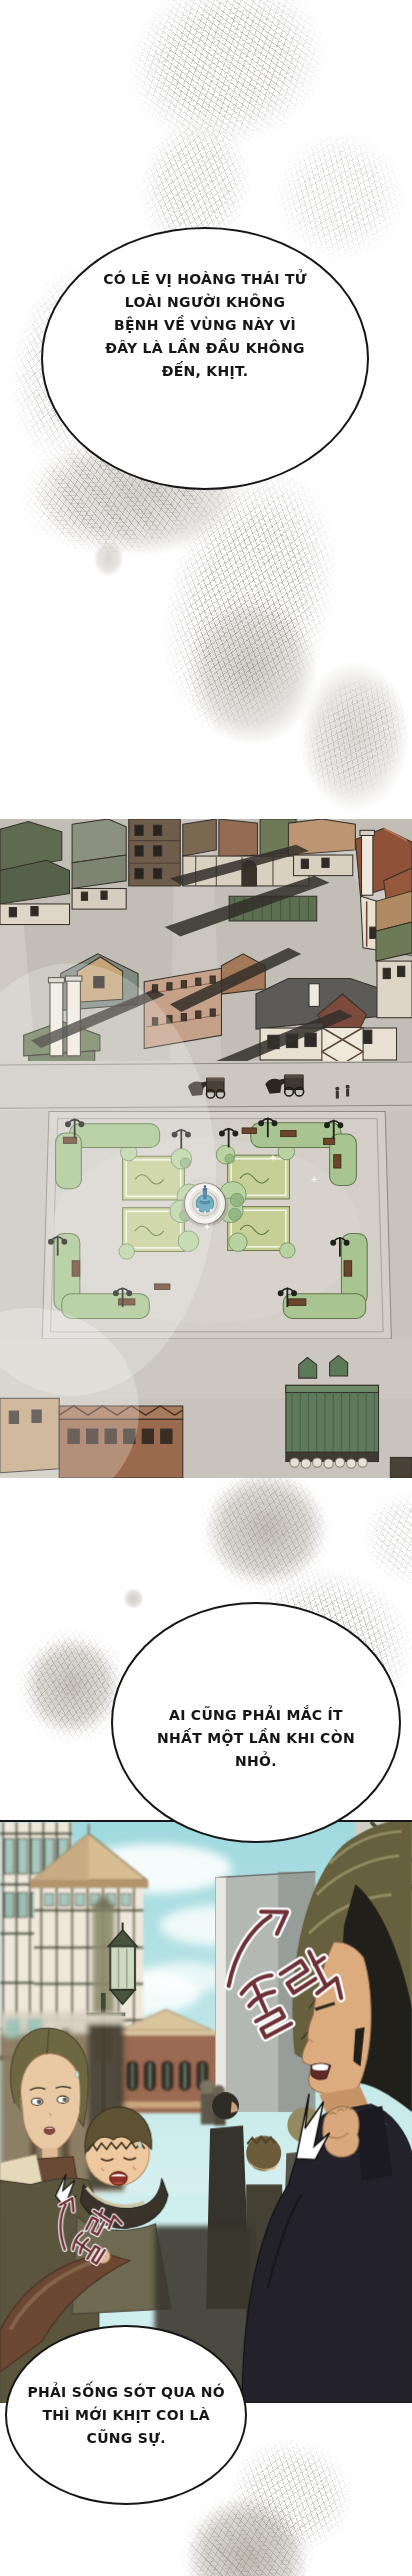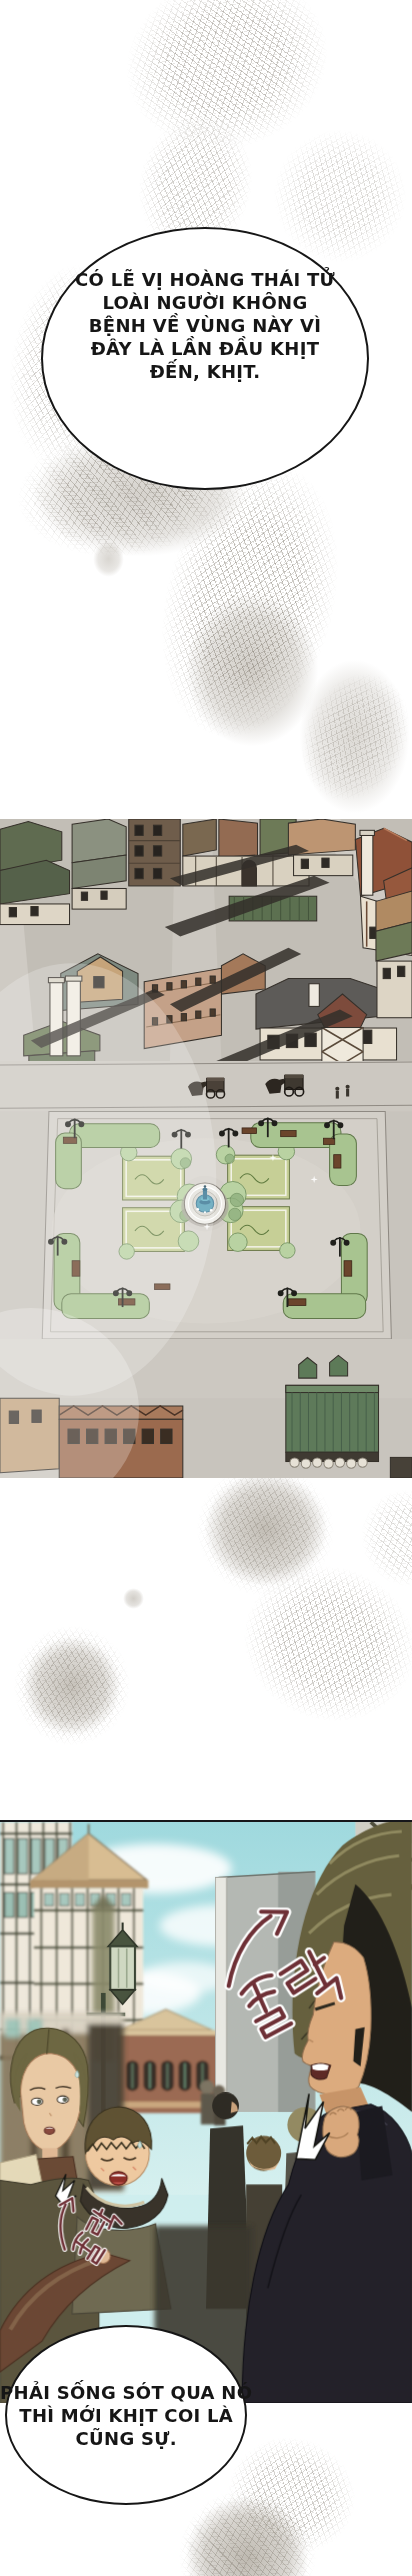--- a/index.html
+++ b/index.html
@@ -11,21 +11,21 @@
       repeating-linear-gradient(55deg, rgba(122,115,103,.45) 0 0.8px, transparent 0.8px 5.2px),
       repeating-linear-gradient(-52deg, rgba(122,115,103,.38) 0 0.8px, transparent 0.8px 6.2px),
       repeating-linear-gradient(6deg, rgba(122,115,103,.22) 0 0.5px, transparent 0.5px 4.1px);
     -webkit-mask-image:radial-gradient(ellipse at center, #000 38%, transparent 70%);
     mask-image:radial-gradient(ellipse at center, #000 38%, transparent 70%);}
   .blobg{position:absolute;border-radius:50%;pointer-events:none;
     background:radial-gradient(ellipse at center, rgba(166,159,147,.85) 0%, rgba(166,159,147,.5) 48%, rgba(166,159,147,0) 70%);}
   
   .bubble{position:absolute;background:#ffffff;border:2.1px solid #161616;border-radius:50%;
     box-sizing:border-box;display:flex;flex-direction:column;align-items:center;justify-content:center;
-    z-index:30;text-align:center;color:#161616;font-weight:bold;font-size:18px;line-height:23px;
+    z-index:30;text-align:center;color:#161616;font-weight:bold;font-size:14px;line-height:23px;
     letter-spacing:0.3px;}
   .bubble span{display:block;white-space:nowrap;}
   
   .panel{position:absolute;left:0;width:412px;overflow:hidden;z-index:10;background:#c8c4bd;}
   .panel svg{display:block;width:100%;height:100%;}
   #panel2{border-top:2.6px solid #16161a;background:#bfe7e9;}
 </style>
 </head>
 <body>
 
@@ -746,25 +746,30 @@
         <path d="M150,188 L197,180 L187,218"></path>
       </g>
     </g>
   </svg>
   </div>
 
   <div class="bubble" style="left:41px;top:227px;width:328px;height:263px;padding-bottom:67px;">
     <span>CÓ LẼ VỊ HOÀNG THÁI TỬ</span>
     <span>LOÀI NGƯỜI KHÔNG</span>
     <span>BỆNH VỀ VÙNG NÀY VÌ</span>
-    <span>ĐÂY LÀ LẦN ĐẦU KHỊT</span>
+    <span>ĐÂY LÀ LẦN ĐẦU KHÔNG</span>
     <span>ĐẾN, KHỊT.</span>
   </div>
 
 
+  <div class="bubble" style="left:111px;top:1602px;width:290px;height:241px;padding-top:31px;">
+    <span>AI CŨNG PHẢI MẮC ÍT</span>
+    <span>NHẤT MỘT LẦN KHI CÒN</span>
+    <span>NHỎ.</span>
+  </div>
 
   <div class="bubble" style="left:5.2px;top:2325px;width:242px;height:180px;justify-content:center;">
     <span>PHẢI SỐNG SÓT QUA NÓ</span>
     <span>THÌ MỚI KHỊT COI LÀ</span>
     <span>CŨNG SỰ.</span>
   </div>
 
 </div>
 
 

